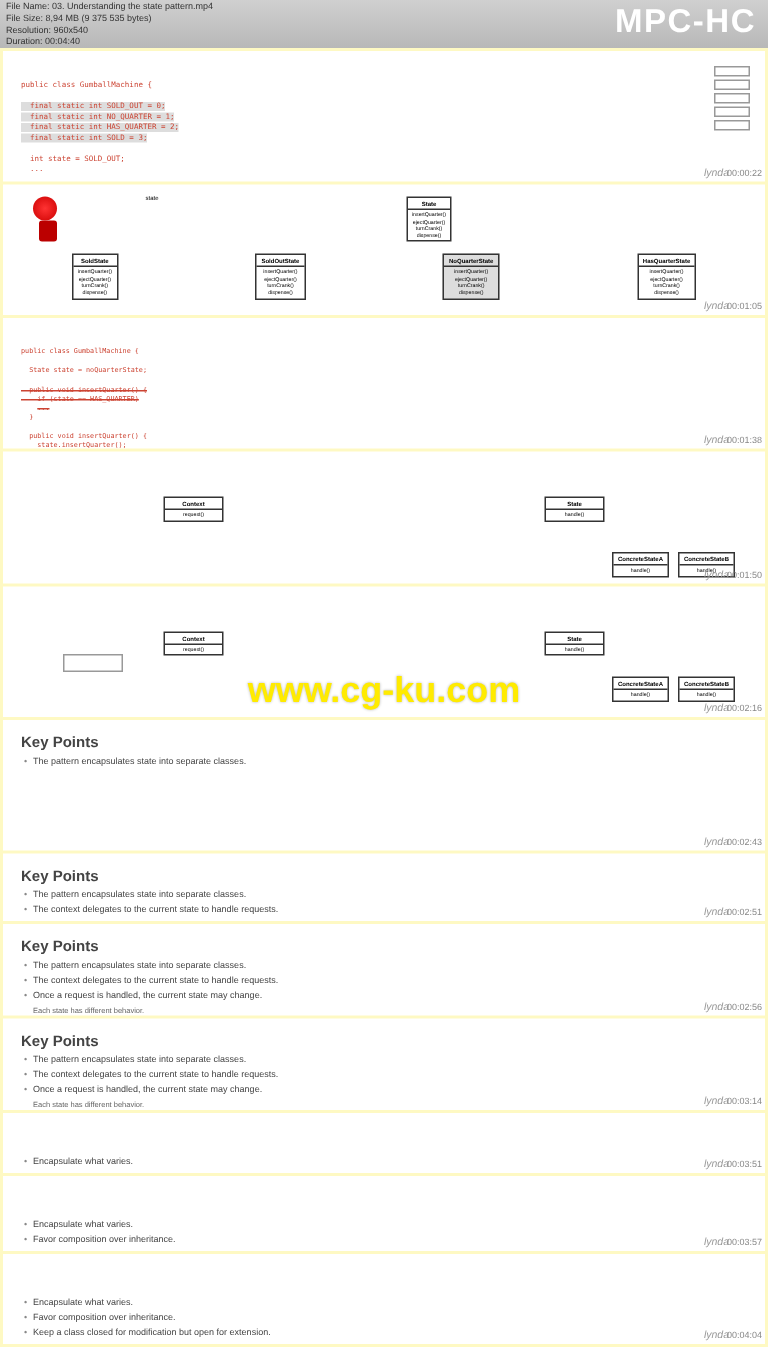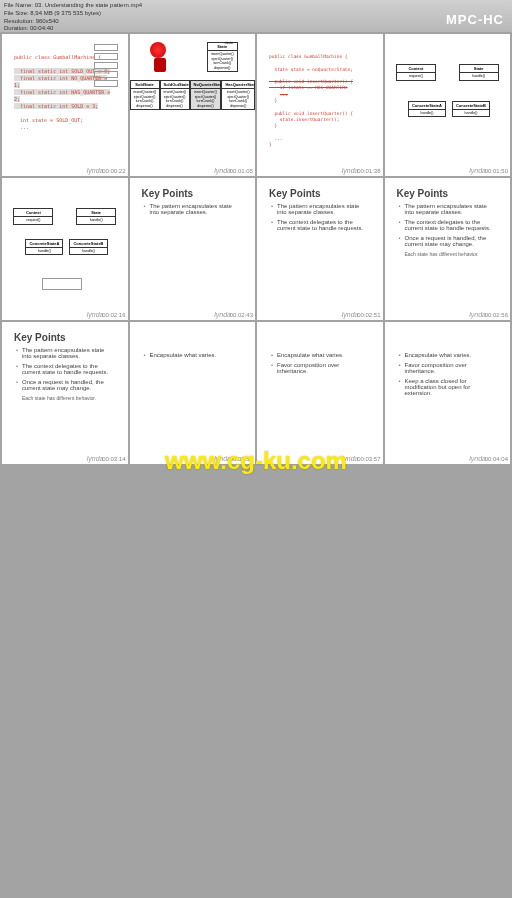--- a/index.html
+++ b/index.html
@@ -1,20 +1,20 @@
 <!DOCTYPE html>
 <html><head>
 <meta charset="utf-8">
 <style>
 * { margin: 0; padding: 0; box-sizing: border-box; }
 body { width: 512px; height: 898px; background: #e8e8e8; font-family: Arial, sans-serif; position: relative; overflow: hidden; }
 .header { position: absolute; top: 0; left: 0; right: 0; height: 32px; background: linear-gradient(#d0d0d0, #b8b8b8); display: flex; align-items: center; justify-content: flex-end; padding-right: 10px; }
-.header-title { position: absolute; right: 8px; top: 12px; color: #fff; font-size: 13px; font-weight: bold; letter-spacing: 1px; }
+.header-title { position: absolute; right: 8px; top: 1px; color: #fff; font-size: 22px; font-weight: bold; letter-spacing: 1px; }
 .fileinfo { position: absolute; top: 2px; left: 4px; font-size: 6px; color: #333; line-height: 1.3; }
-.grid { position: absolute; top: 32px; left: 0; right: 0; bottom: 0; display: grid; grid-template-columns: 1fr 1fr 1fr 1fr; grid-template-rows: repeat(6, 1fr); gap: 2px; padding: 2px; background: #a3a3a3; }
+.grid { position: absolute; top: 32px; left: 0; right: 0; bottom: 0; display: grid; grid-template-columns: 1fr; grid-template-rows: repeat(6, 1fr); gap: 2px; padding: 2px; background: #fef9c3; }
 .slide { background: #fff; position: relative; overflow: hidden; font-size: 5px; }
 .tc { position: absolute; bottom: 2px; right: 2px; font-size: 6px; color: #888; }
 .lynda { position: absolute; bottom: 2px; right: 24px; font-size: 7px; color: #999; font-style: italic; }
 .watermark { position: absolute; top: 50%; left: 50%; transform: translate(-50%, -50%); color: #ffeb00; font-size: 24px; font-weight: bold; text-shadow: 0 0 2px rgba(0,0,0,0.3); pointer-events: none; z-index: 100; white-space: nowrap; margin-top: 12px; }
 .code { font-family: monospace; font-size: 5px; padding: 20px 12px; line-height: 1.4; color: #c43; }
 .code .kw { color: #c43; }
 .code .hl { background: #ddd; }
 .kp-title { font-size: 10px; font-weight: bold; color: #444; padding: 10px 12px 4px; }
 .kp-list { padding: 0 14px; }
 .kp-list li { font-size: 6px; color: #444; margin-bottom: 4px; list-style: none; position: relative; padding-left: 6px; }

